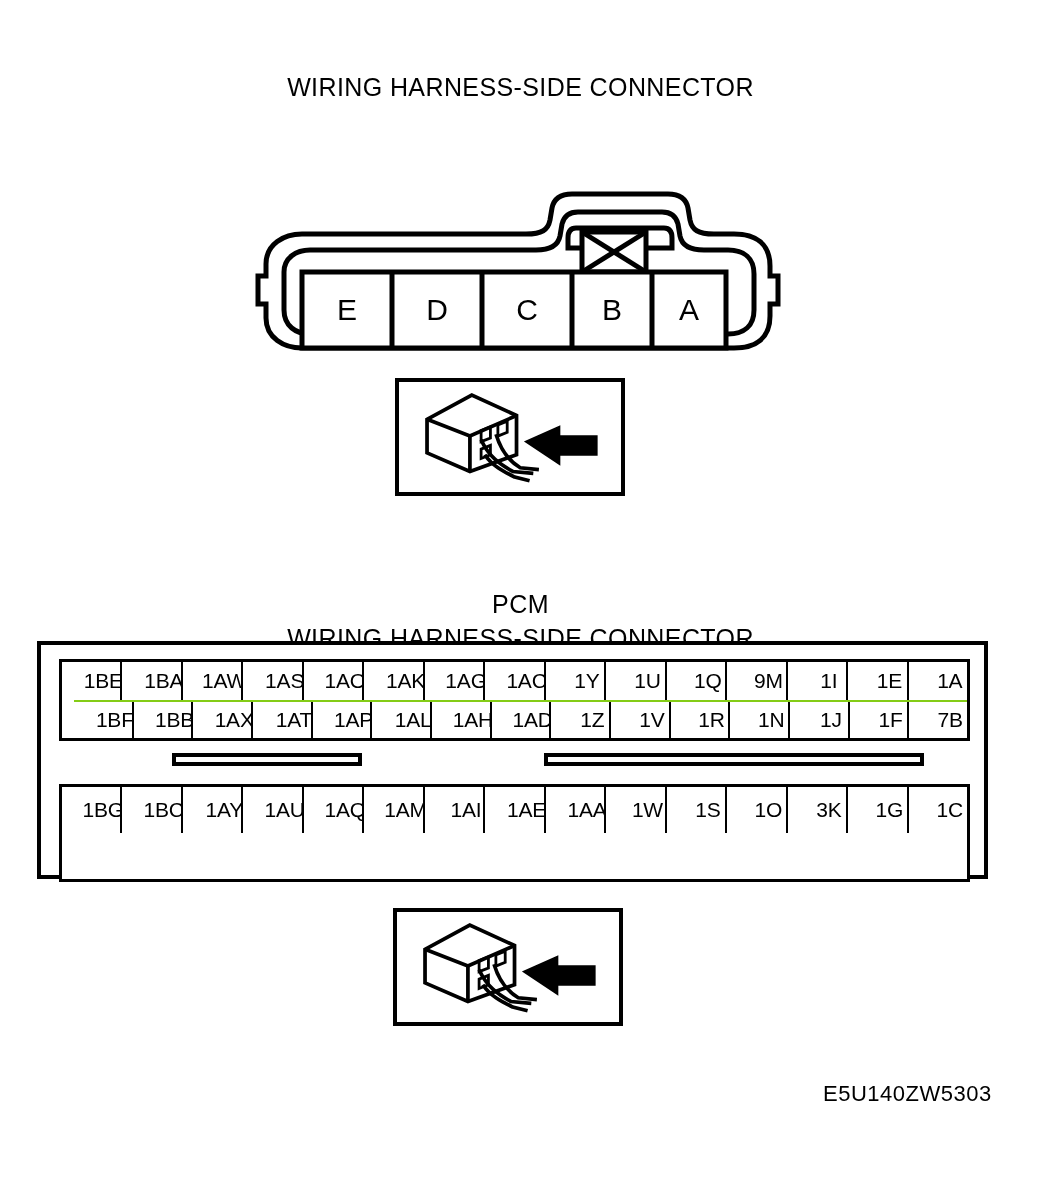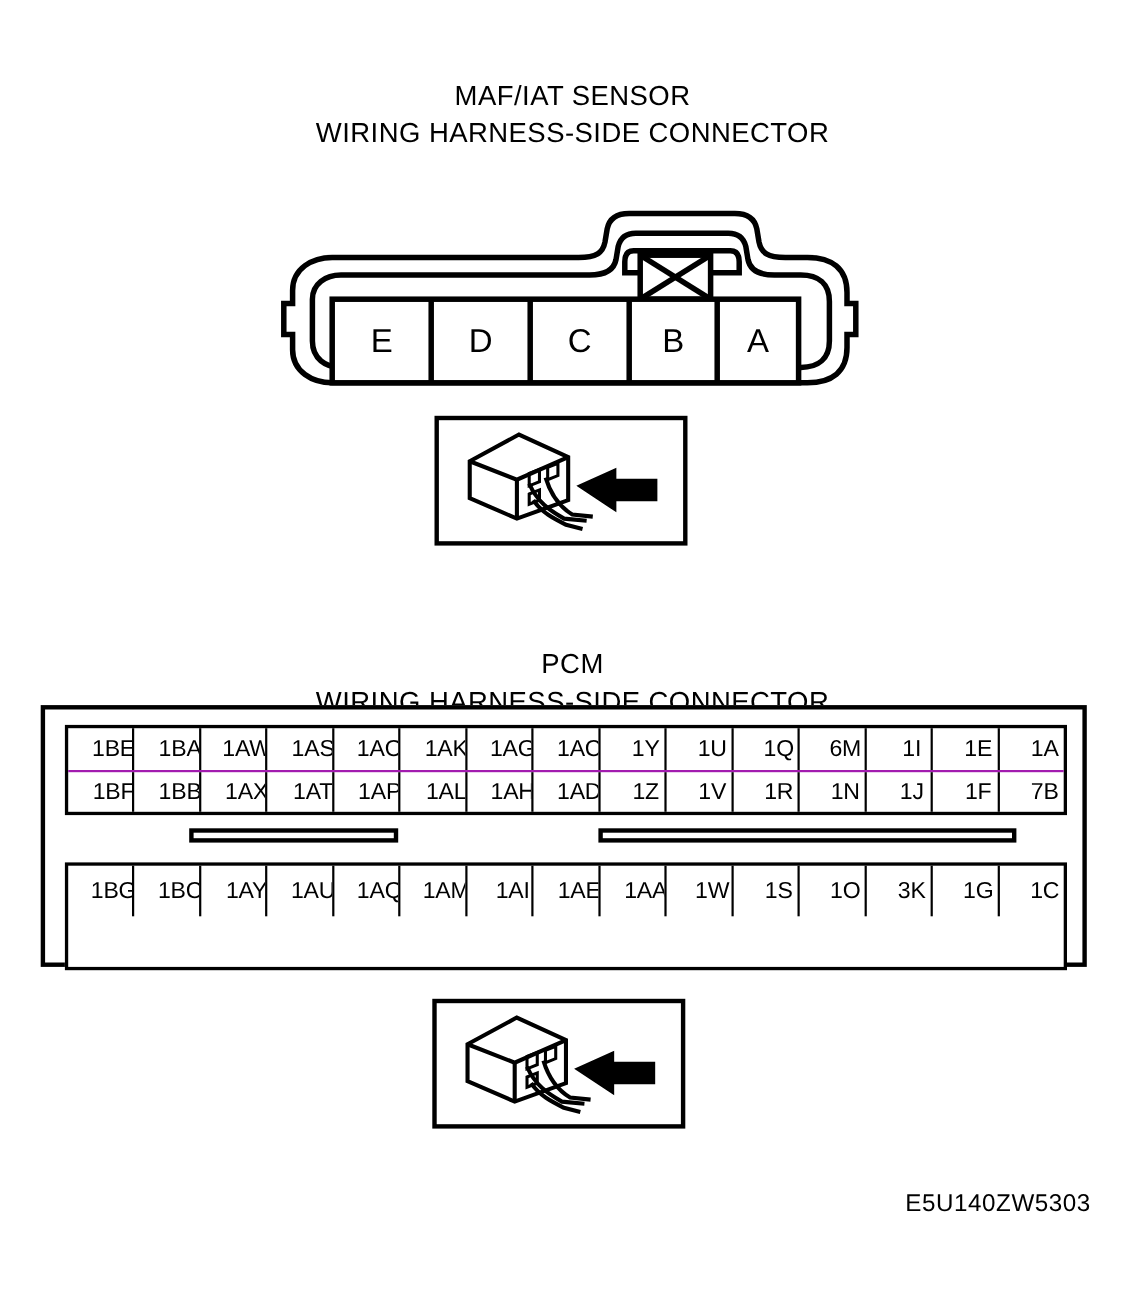--- a/index.html
+++ b/index.html
@@ -77,21 +77,22 @@
   }
   #pcm-block-upper { top: 14px; height: 82px; }
   #pcm-block-lower { top: 139px; height: 98px; }
 
   .pcm-row {
     display: flex;
     height: 50%;
     box-sizing: border-box;
   }
   .pcm-row.row-lower-of-block {
-    border-top: 2px solid #a21caf;
+    border-top: 2px solid #84cc16;
+    margin-left: 12px;
   }
   .pcm-cell {
     flex: 1 1 0;
     border-right: 2px solid #000;
     box-sizing: border-box;
     display: flex;
     align-items: center;
     justify-content: center;
     font-size: 21px;
     letter-spacing: -0.2px;
@@ -122,21 +123,20 @@
     letter-spacing: 0.5px;
     white-space: nowrap;
   }
 </style>
 </head>
 <body>
 
 <div id="page">
 
   <div class="title-block" id="maf-title">
-    <div class="title-line">MAF/IAT SENSOR</div>
     <div class="title-line">WIRING HARNESS-SIDE CONNECTOR</div>
   </div>
 
   <div id="maf-connector">
     <svg viewBox="0 0 558 180" width="558" height="180">
       <g fill="none" stroke="#000" stroke-width="5">
 
         <path d="M 30 78
                  C 30 58, 48 48, 66 48
                  L 290 48
@@ -247,21 +247,21 @@
           <div class="pcm-cell">1BA</div>
           <div class="pcm-cell">1AW</div>
           <div class="pcm-cell">1AS</div>
           <div class="pcm-cell">1AO</div>
           <div class="pcm-cell">1AK</div>
           <div class="pcm-cell">1AG</div>
           <div class="pcm-cell">1AC</div>
           <div class="pcm-cell">1Y</div>
           <div class="pcm-cell">1U</div>
           <div class="pcm-cell">1Q</div>
-          <div class="pcm-cell">6M</div>
+          <div class="pcm-cell">9M</div>
           <div class="pcm-cell">1I</div>
           <div class="pcm-cell">1E</div>
           <div class="pcm-cell">1A</div>
         </div>
       <div class="pcm-row row-lower-of-block" id="pcm-upper-row2">
           <div class="pcm-cell">1BF</div>
           <div class="pcm-cell">1BB</div>
           <div class="pcm-cell">1AX</div>
           <div class="pcm-cell">1AT</div>
           <div class="pcm-cell">1AP</div>

